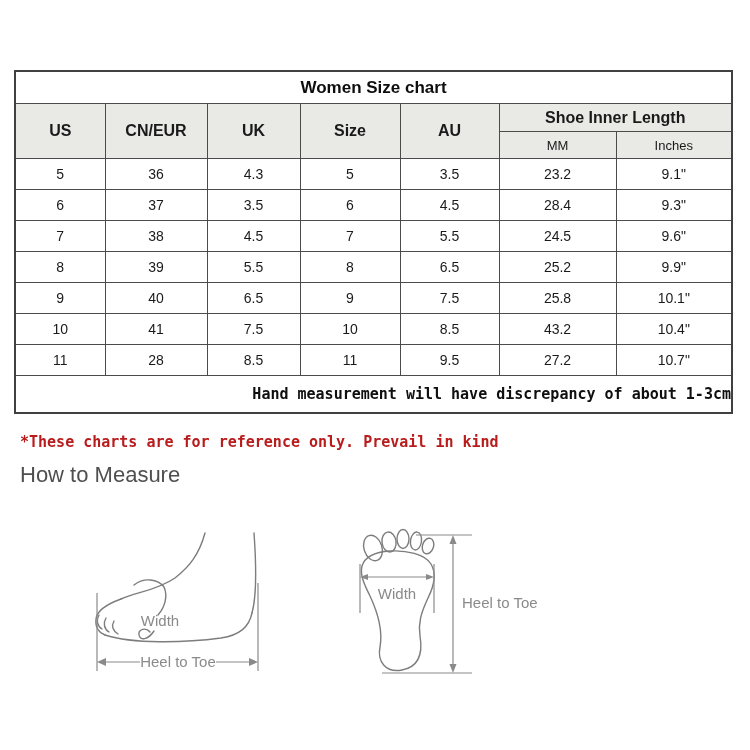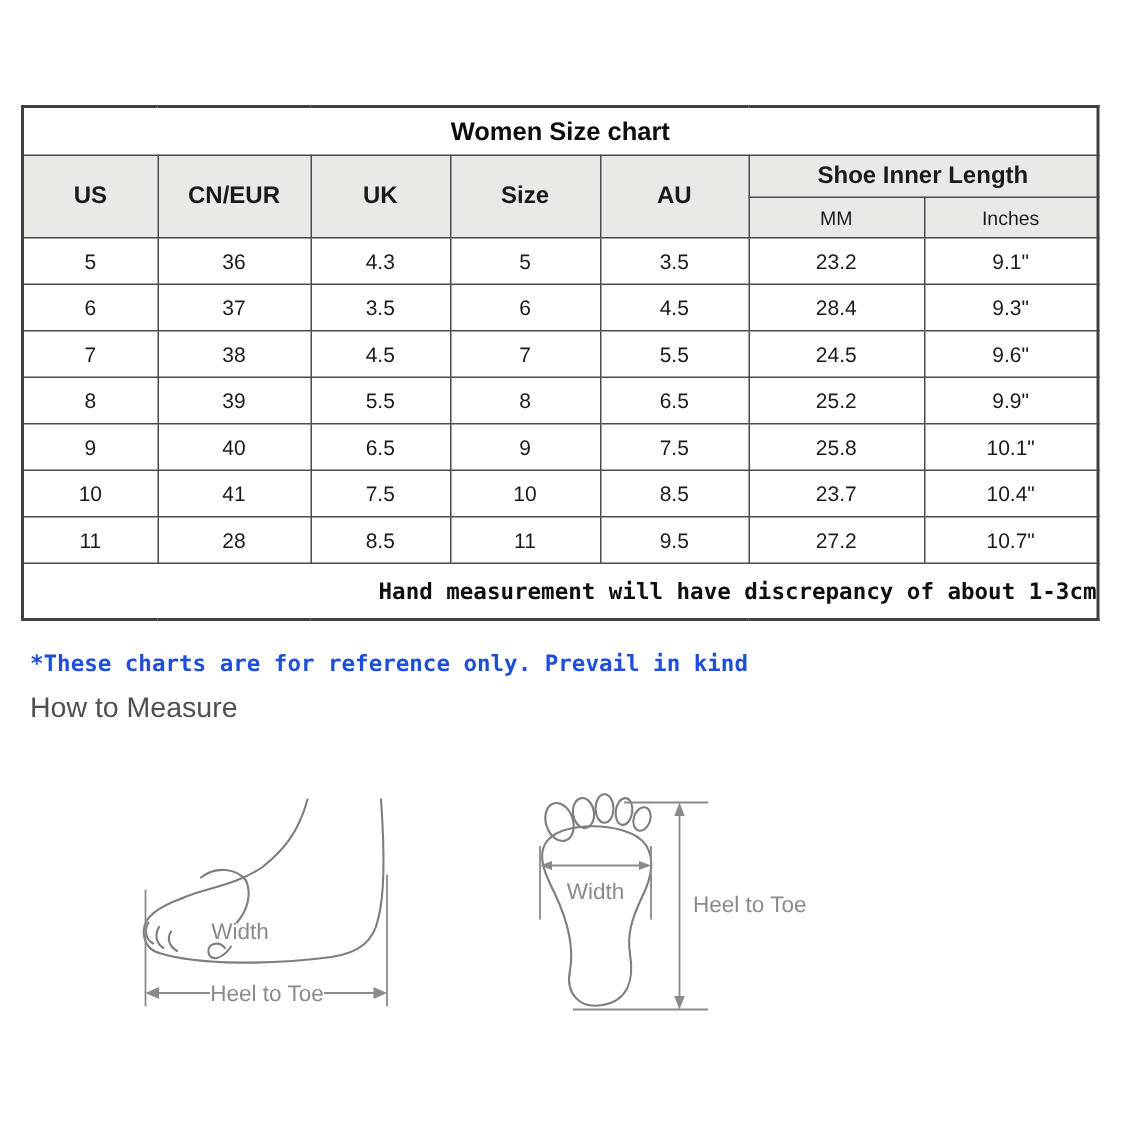--- a/index.html
+++ b/index.html
@@ -34,26 +34,26 @@
   .size-table tfoot td {
     height:36px;
     font-family:"DejaVu Sans Mono", monospace;
     font-weight:bold; font-size:15px; color:#0f0f0f;text-align:right;
   }
 
   
   .ref-note {
     position:absolute; left:20px; top:433px;
     font-family:"DejaVu Sans Mono", monospace;
-    font-weight:bold; font-size:15px; color:#1d4ed8;
+    font-weight:bold; font-size:15px; color:#b91c1c;
     white-space:nowrap;
   }
   .htm-heading {
     position:absolute; left:20px; top:462px;
-    font-size:19px; color:#4f4f4f;
+    font-size:22px; color:#4f4f4f;
   }
   .htm-sub {
     position:absolute; left:20px; top:491px;
     font-size:14px; color:#4a4a4a;
   }
   .caption {
     position:absolute; left:0; top:684px; width:750px;
     text-align:center; font-size:15px; color:#2e2e2e;
   }
 
@@ -142,21 +142,21 @@
           <td>7.5</td>
           <td>25.8</td>
           <td>10.1"</td>
         </tr>
         <tr>
           <td>10</td>
           <td>41</td>
           <td>7.5</td>
           <td>10</td>
           <td>8.5</td>
-          <td>23.7</td>
+          <td>43.2</td>
           <td>10.4"</td>
         </tr>
         <tr>
           <td>11</td>
           <td>28</td>
           <td>8.5</td>
           <td>11</td>
           <td>9.5</td>
           <td>27.2</td>
           <td>10.7"</td>

